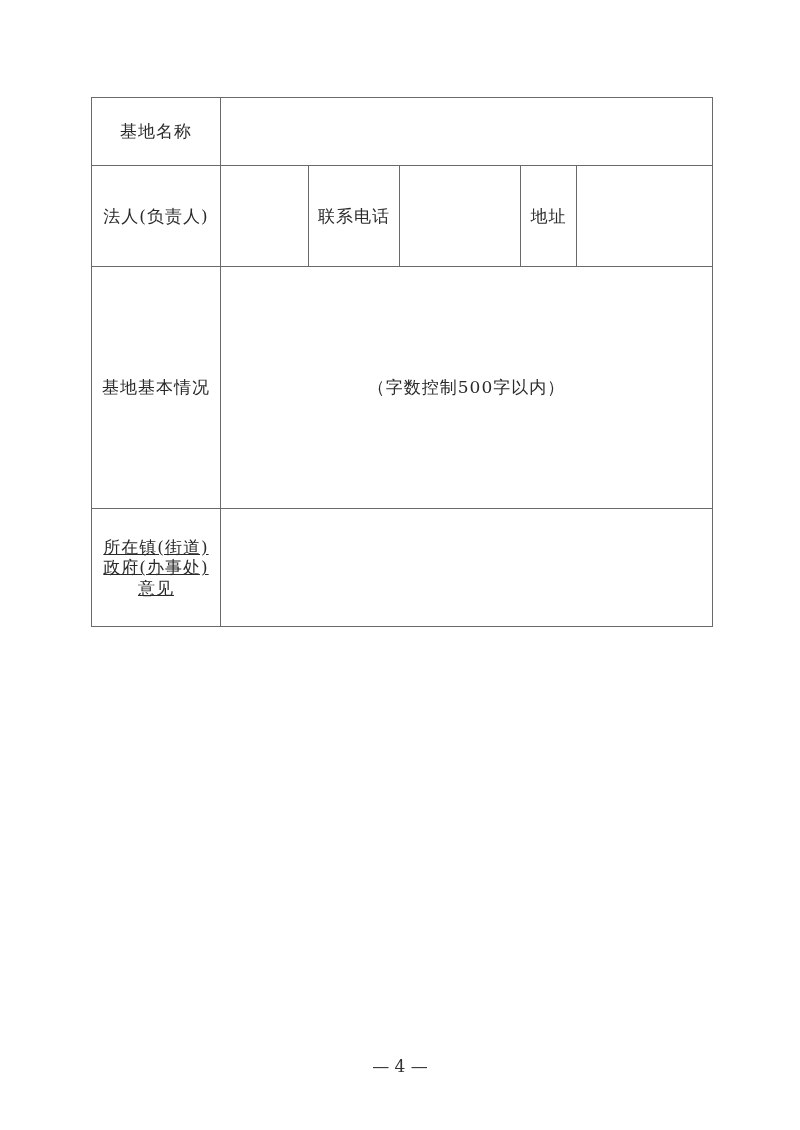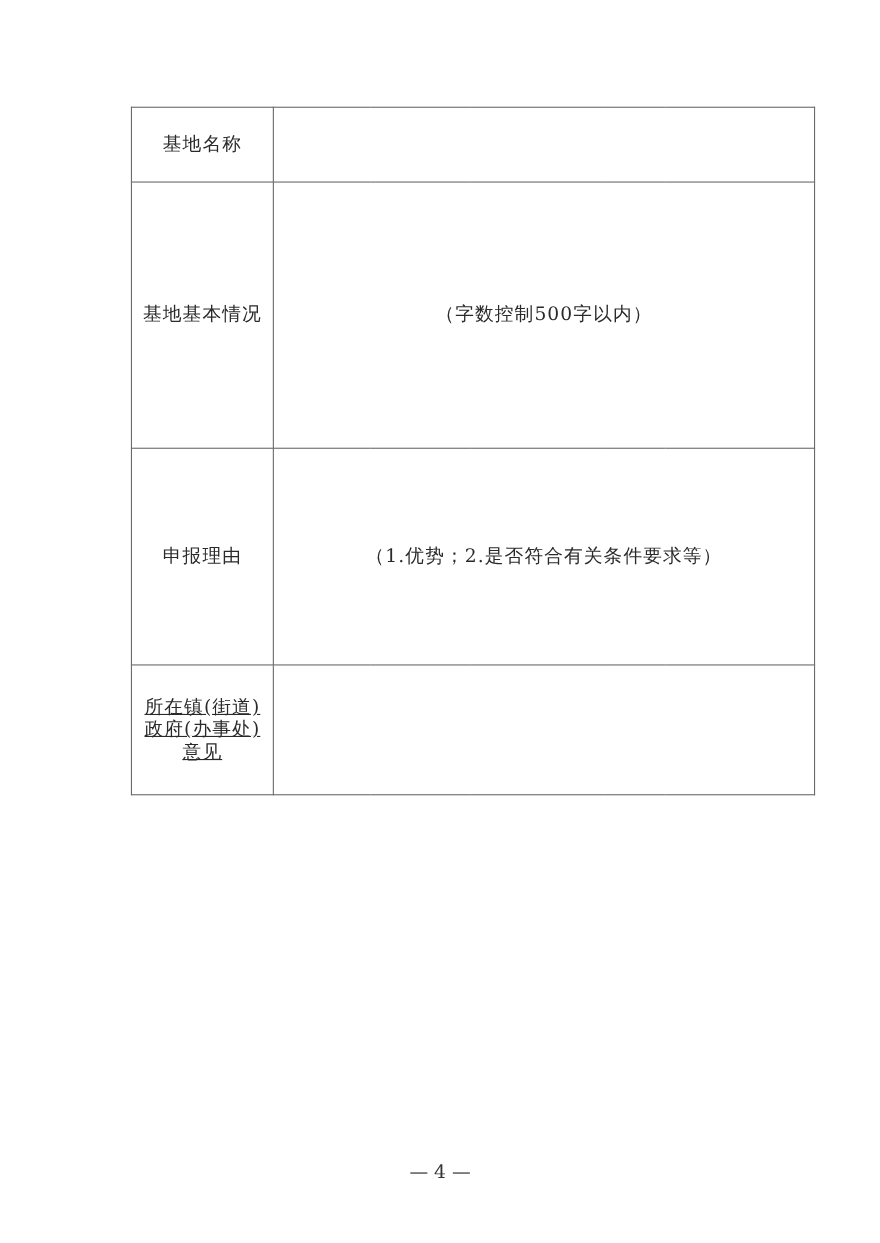--- a/index.html
+++ b/index.html
@@ -2,21 +2,21 @@
 <html><head>
 <meta charset="utf-8">
 <style>
   html, body { margin: 0; padding: 0; }
   body {
     width: 800px; height: 1130px; background: #ffffff; position: relative; overflow: hidden;
     font-family: "DejaVu Serif", "Liberation Serif", serif; color: #2a2a2a;
   }
   .form-table {
     position: absolute; left: 91px; top: 97px; width: 621px;
-    border-collapse: collapse; table-layout: fixed; margin-left: 28px;
+    border-collapse: collapse; table-layout: fixed;
   }
   .form-table td {
     border: 1.2px solid #6a6a6a; padding: 0; text-align: center; vertical-align: middle;
     font-size: 17px; letter-spacing: 1px; line-height: 1.2;
   }
   .label-cell { font-size: 17px; }
   .hint { font-size: 16px; letter-spacing: 1.5px; }
   .multi { line-height: 39px; text-decoration: underline; }
   .page-num {
     position: absolute; top: 1056px; left: 0; width: 800px; text-align: center;
@@ -33,27 +33,31 @@
     <col style="width:91px">
     <col style="width:121px">
     <col style="width:56px">
     <col style="width:136px">
   </colgroup>
   <tbody>
       <tr style="height:68px">
     <td class="label-cell">基地名称</td>
     <td colspan="5"></td>
   </tr>
+  <tr style="height:101px">
+    <td class="label-cell">法人(负责人)</td>
+    <td></td>
+    <td class="label-cell">联系电话</td>
+    <td></td>
+    <td class="label-cell">地址</td>
+    <td></td>
+  </tr>
   <tr style="height:242px">
     <td class="label-cell">基地基本情况</td>
     <td colspan="5" class="hint">（字数控制500字以内）</td>
-  </tr>
-  <tr style="height:197px">
-    <td class="label-cell">申报理由</td>
-    <td colspan="5" class="hint">（1.优势；2.是否符合有关条件要求等）</td>
   </tr>
   <tr style="height:118px">
     <td class="label-cell multi">
       <div>所在镇(街道)</div>
       <div>政府(办事处)</div>
       <div>意见</div>
     </td>
     <td colspan="5"></td>
   </tr>
 </tbody>

